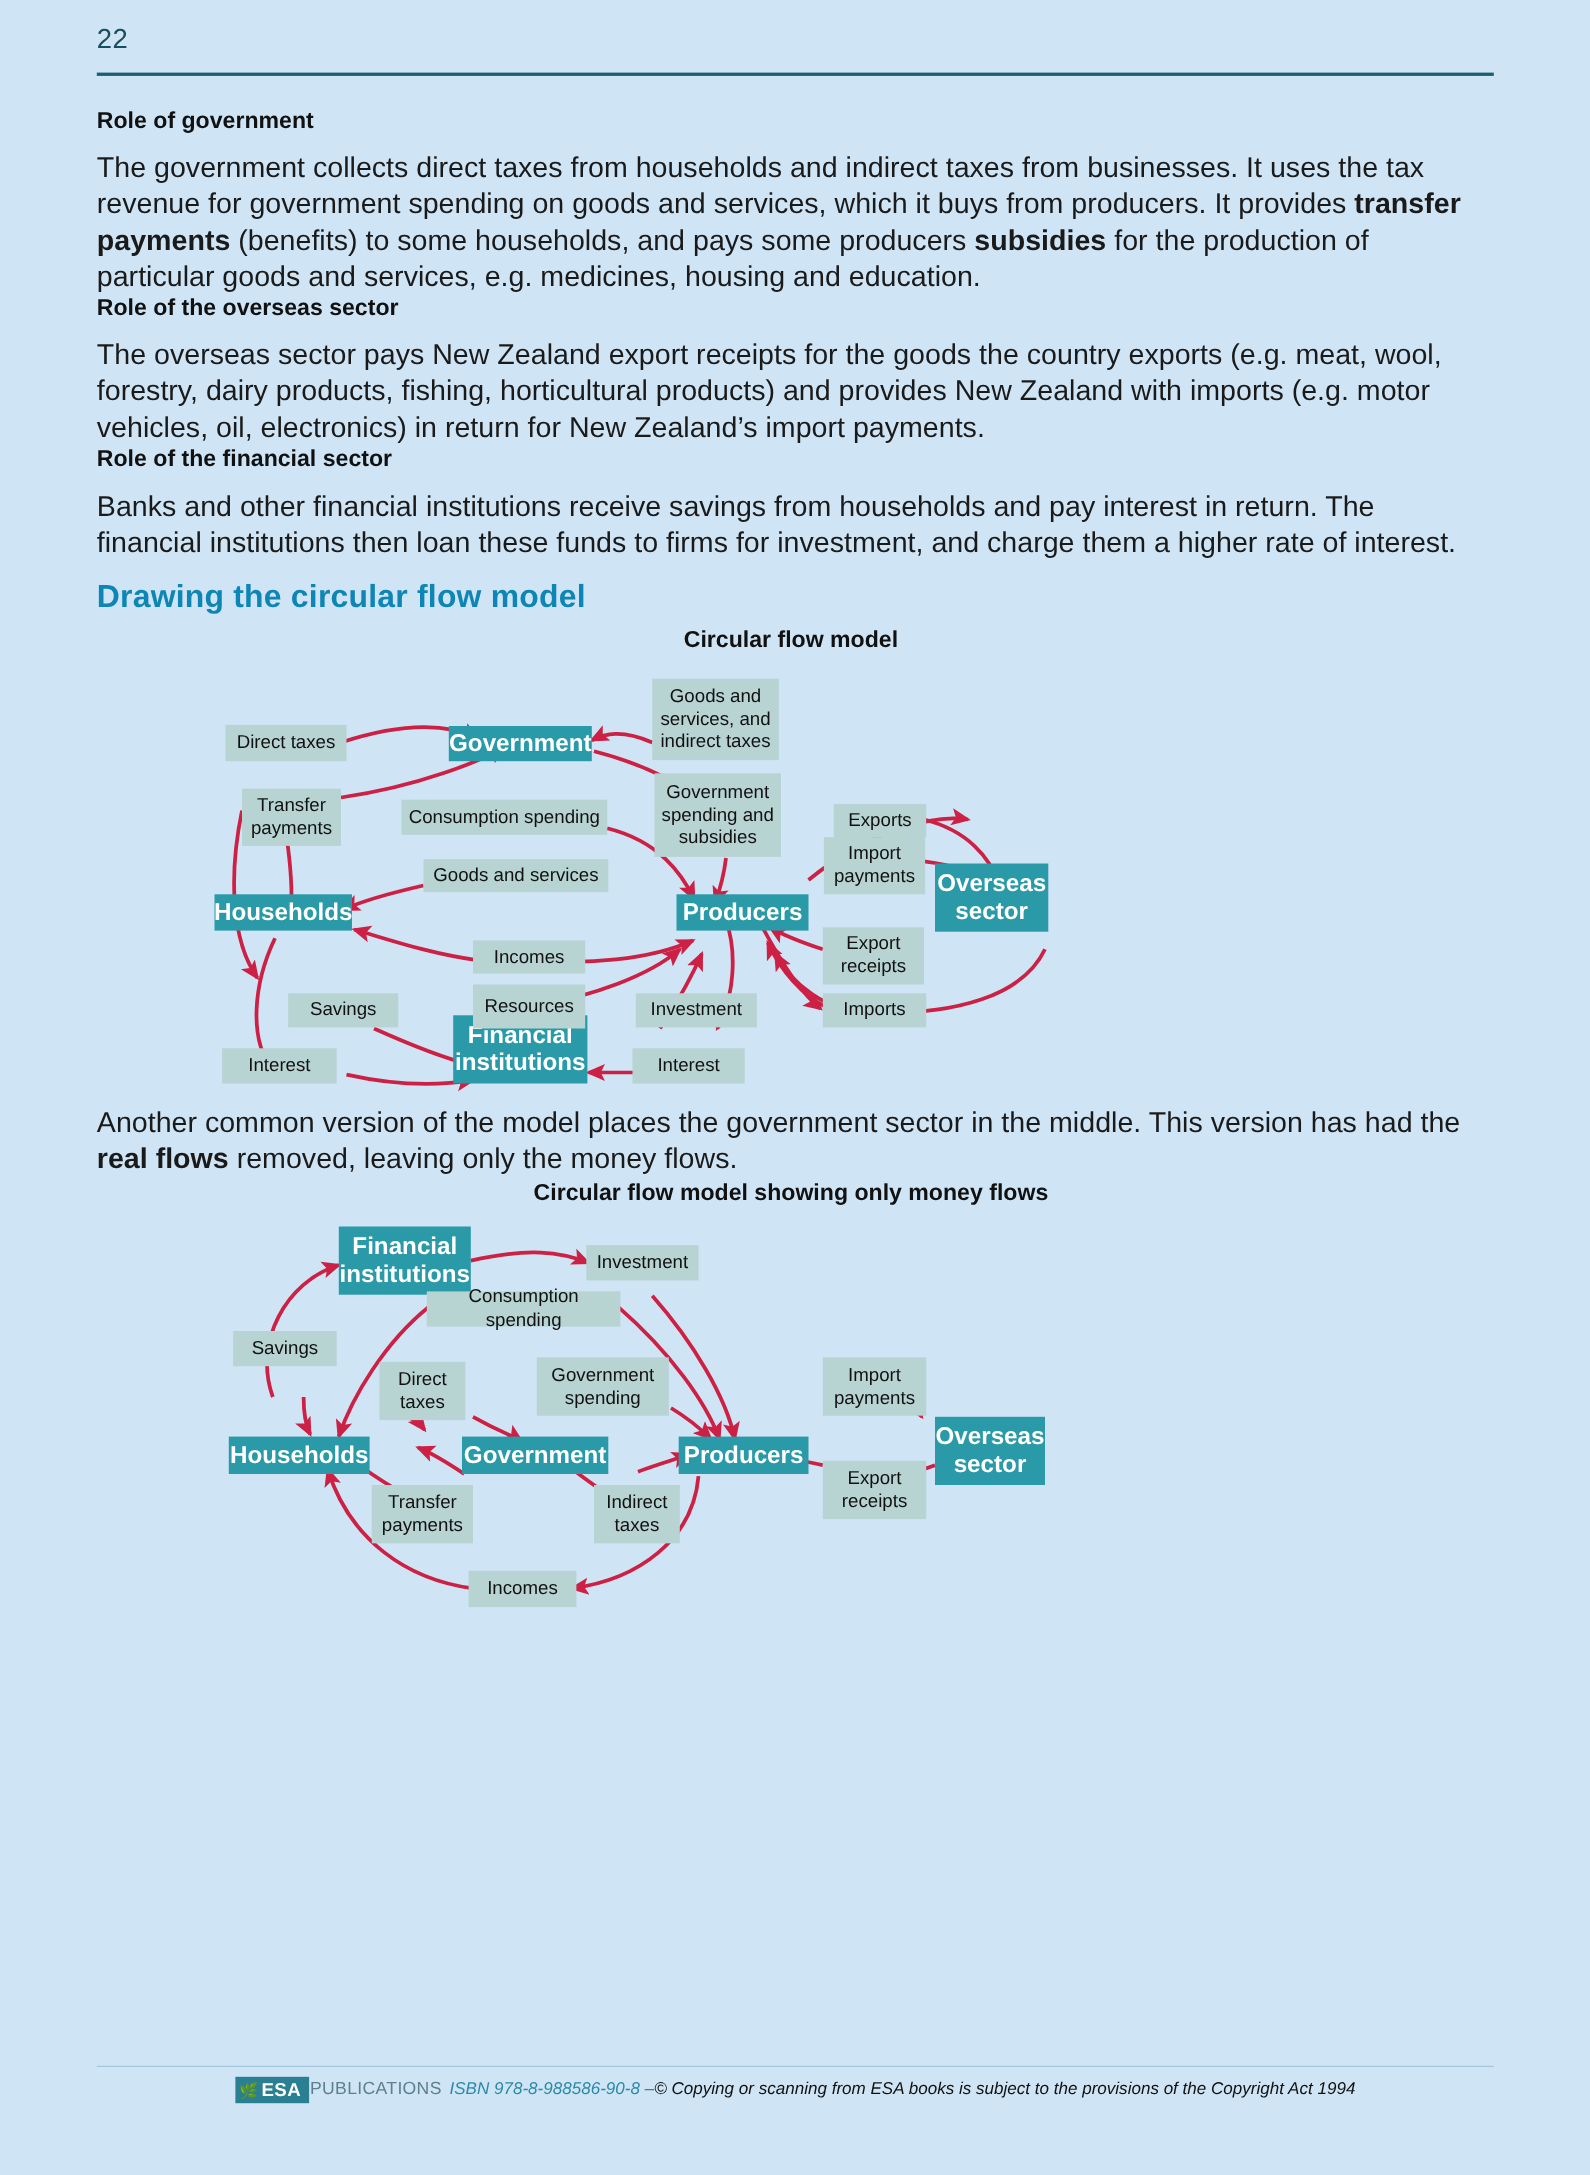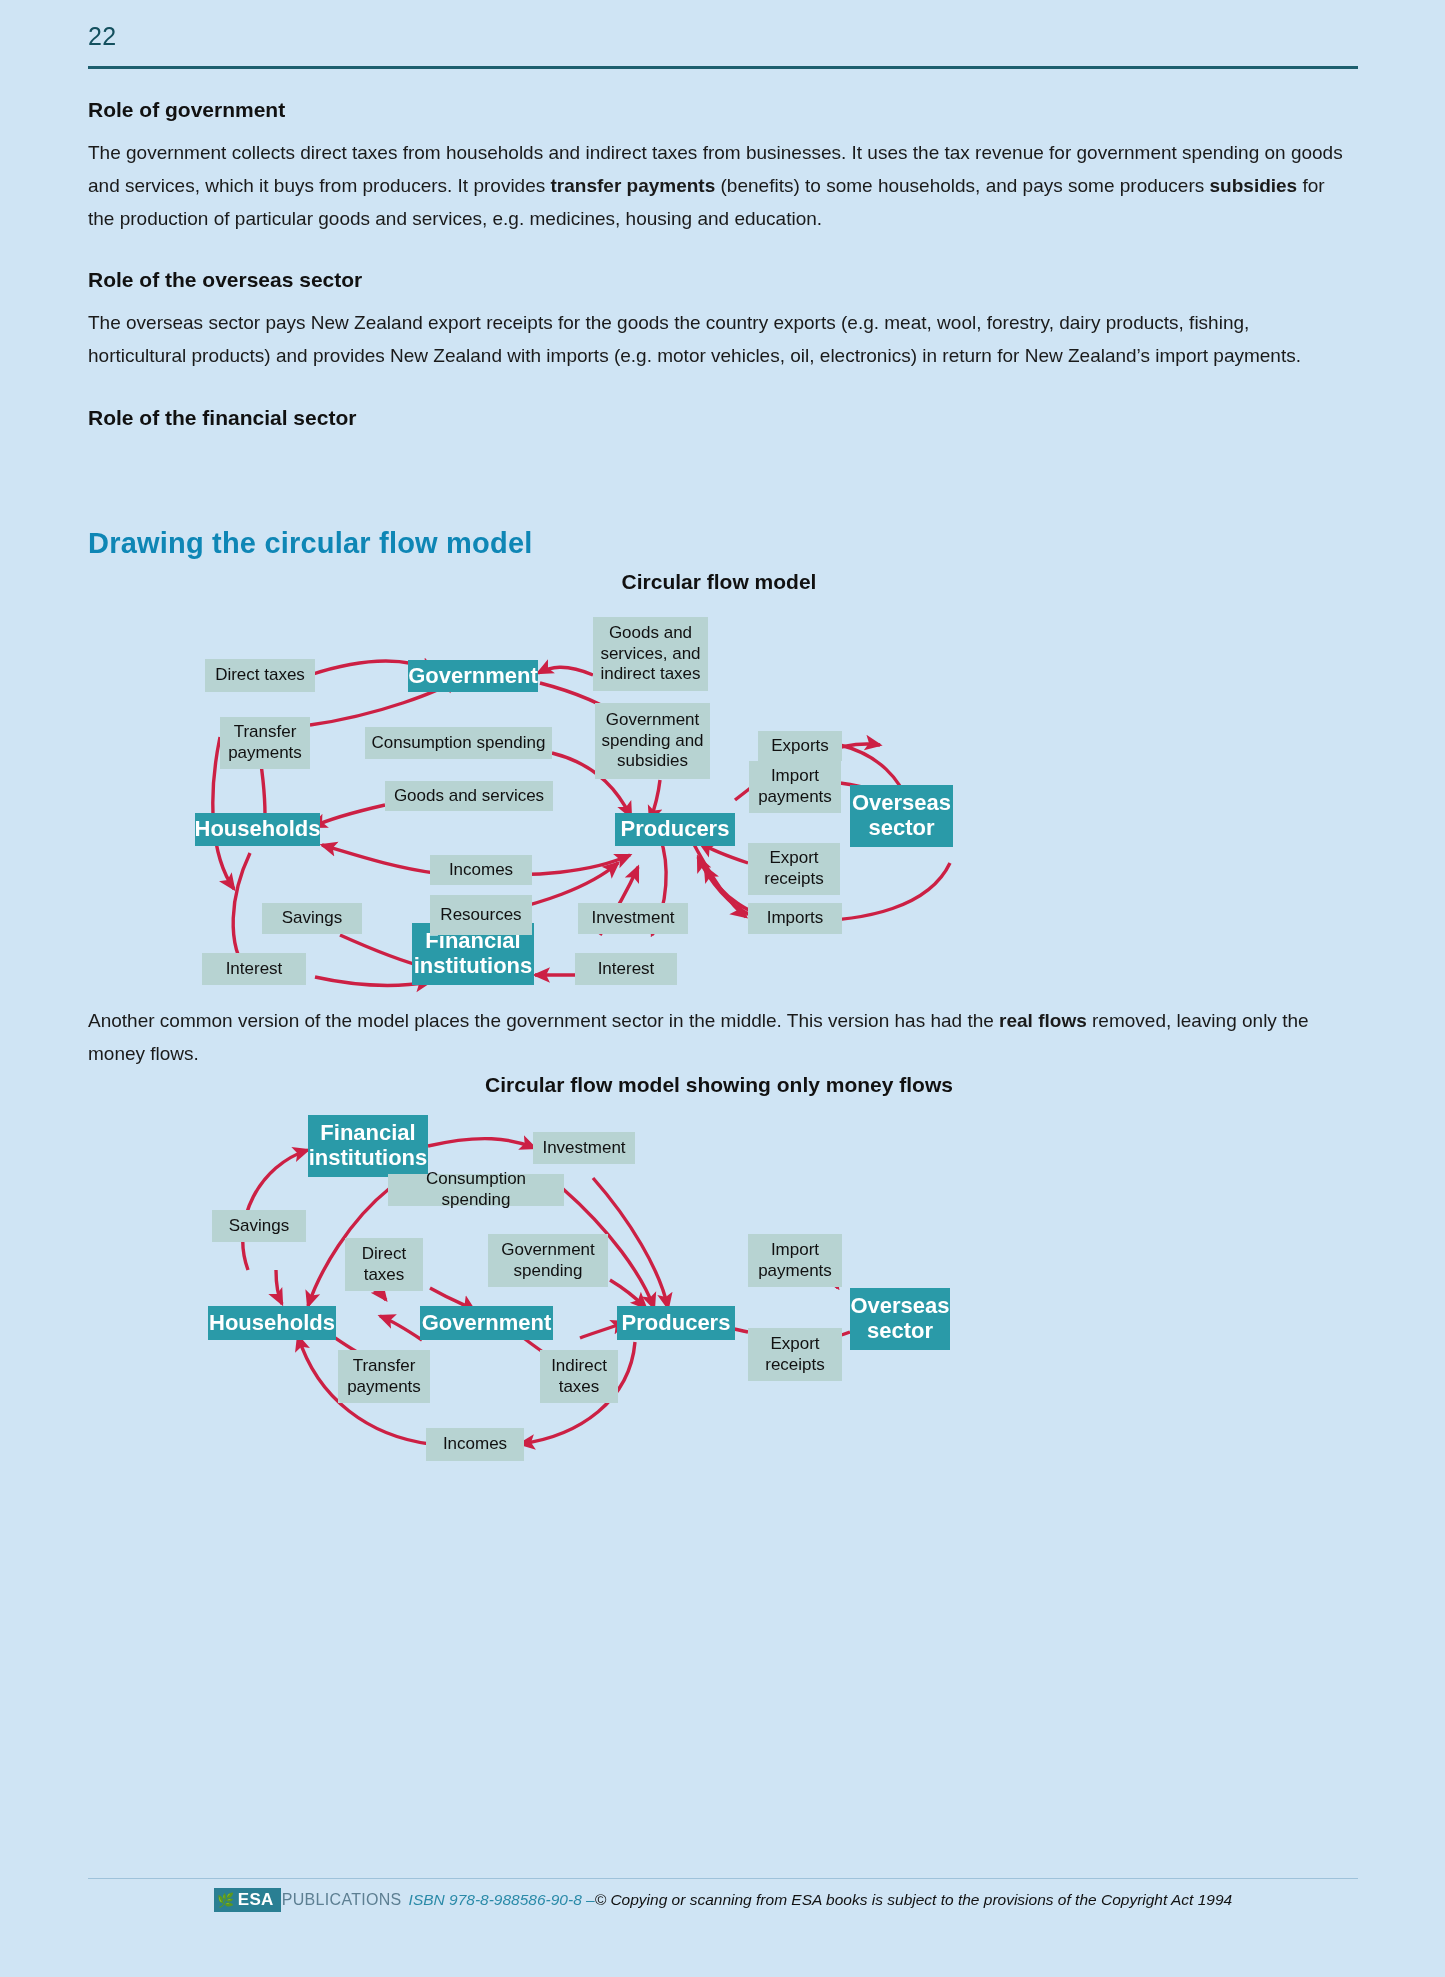--- a/index.html
+++ b/index.html
@@ -14,21 +14,21 @@
   .page{position:absolute; inset:0;}
 
   
   .hdr{position:absolute; left:88px; top:22px; width:1270px; display:flex; align-items:baseline; gap:36px;}
   .hdr .pg{font-size:25px; font-weight:normal; color:#14505e; letter-spacing:.3px;}
   .hdr .ttl{font-size:22px; font-weight:bold; color:#14505e; letter-spacing:.1px;}
   .hdr-rule{position:absolute; left:88px; top:66px; width:1270px; height:3px; background:#1d5f6e;}
 
   
   .sub{position:absolute; left:88px; font-size:21px; font-weight:bold; color:#111;}
-  .para{position:absolute; left:88px; width:1262px; font-size:19px; line-height:33px; color:#1a1a1a;}
+  .para{position:absolute; left:88px; width:1262px; font-size:26px; line-height:33px; color:#1a1a1a;}
   .para b{font-weight:bold;}
 
   .h1{position:absolute; left:88px; font-size:29px; font-weight:bold; color:#0e86b5; letter-spacing:.2px;}
 
   .figtitle{position:absolute; font-size:21px; font-weight:bold; color:#111; text-align:center;}
 
   
   .diagram{position:absolute;}
   .diagram svg{display:block;}
 
@@ -68,20 +68,21 @@
   </div>
   <div class="hdr-rule"></div>
 
   <div class="sub" style="top:98px">Role of government</div>
   <div class="para" style="top:136px">The government collects direct taxes from households and indirect taxes from businesses. It uses the tax revenue for government spending on goods and services, which it buys from producers. It provides <b>transfer payments</b> (benefits) to some households, and pays some producers <b>subsidies</b> for the production of particular goods and services, e.g. medicines, housing and education.</div>
 
   <div class="sub" style="top:268px">Role of the overseas sector</div>
   <div class="para" style="top:306px">The overseas sector pays New Zealand export receipts for the goods the country exports (e.g. meat, wool, forestry, dairy products, fishing, horticultural products) and provides New Zealand with imports (e.g. motor vehicles, oil, electronics) in return for New Zealand’s import payments.</div>
 
   <div class="sub" style="top:406px">Role of the financial sector</div>
+  <div class="para" style="top:444px">Banks and other financial institutions receive savings from households and pay interest in return. The financial institutions then loan these funds to firms for investment, and charge them a higher rate of interest.</div>
 
   <div class="h1" style="top:527px">Drawing the circular flow model</div>
 
   <div class="figtitle" style="left:88px; top:570px; width:1262px;">Circular flow model</div>
 
   <div class="diagram" id="dg1" style="left:190px; top:605px; width:1070px; height:400px;">
     <svg width="1070" height="400" viewBox="0 0 1070 400">
       <defs>
         <marker id="ah1" viewBox="0 0 10 10" refX="8.5" refY="5" markerWidth="5.2" markerHeight="5.2" orient="auto-start-reverse">
           <path d="M0,0.6 L10,5 L0,9.4 L2.2,5 Z" fill="#cc2044"></path>

